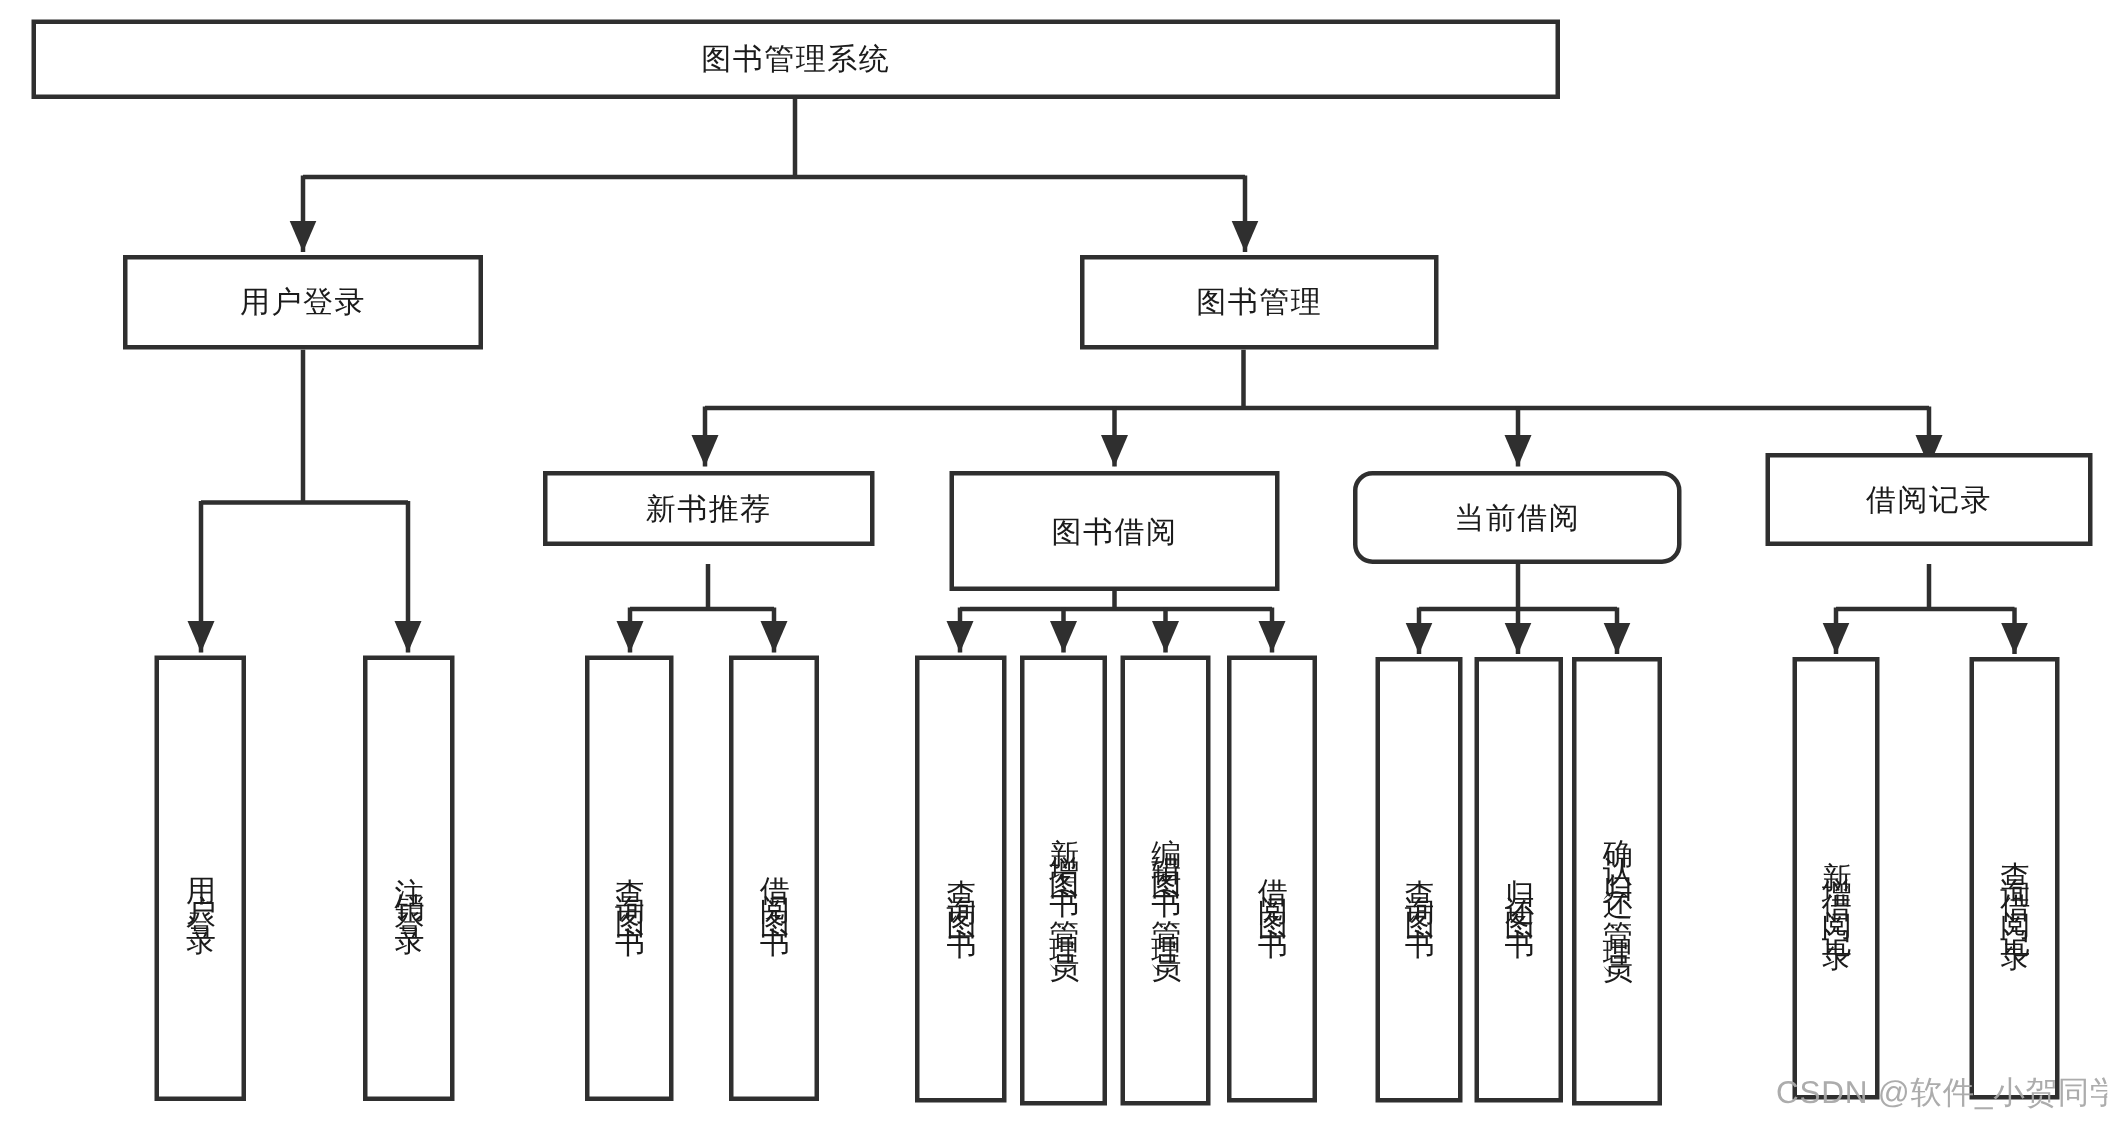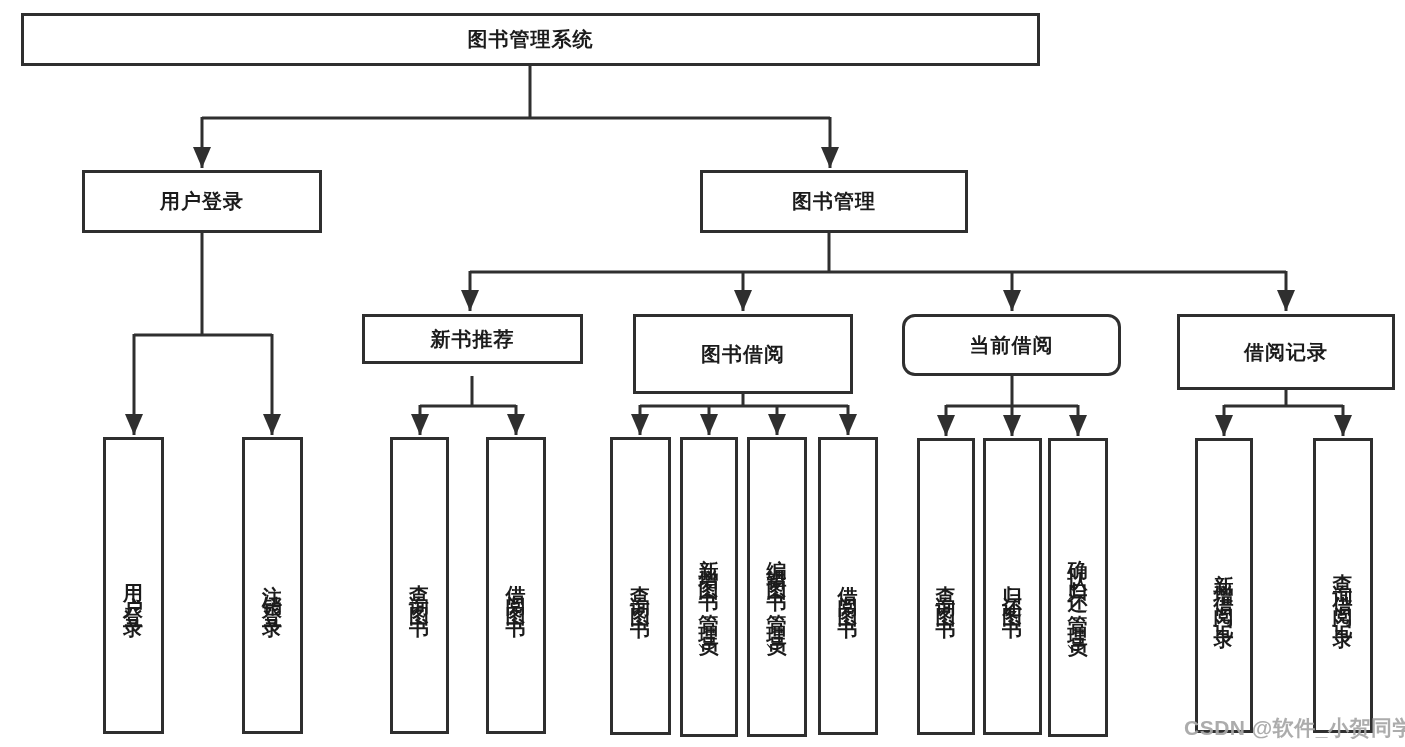--- a/index.html
+++ b/index.html
@@ -6,21 +6,20 @@
     margin: 0; padding: 0;
     background: #ffffff;
     font-family: "Liberation Sans", "DejaVu Sans", sans-serif;
   }
   .canvas {
     position: relative;
     width: 1405px;
     height: 747px;
     background: #ffffff;
     overflow: hidden;
-    font-weight: bold;
   }
   .connectors {
     position: absolute;
     left: 0; top: 0;
     width: 1405px; height: 747px;
   }
   .box {
     position: absolute;
     box-sizing: border-box;
     border: 3px solid #2f2f2f;
@@ -98,34 +97,34 @@
     <line x1="1343" y1="405" x2="1343" y2="436" marker-end="url(#ah)"></line>
   </svg>
 
   <div class="box" style="left:21px; top:13px; width:1019px; height:53px;">
     <span class="hlabel">图书管理系统</span>
   </div>
 
   <div class="box" style="left:82px; top:170px; width:240px; height:63px;">
     <span class="hlabel">用户登录</span>
   </div>
-  <div class="box" style="left:700px; top:170px; width:268px; height:63px;">
+  <div class="box" style="left:720px; top:170px; width:239px; height:63px;">
     <span class="hlabel">图书管理</span>
   </div>
 
   <div class="box" style="left:362px; top:314px; width:221px; height:50px;">
     <span class="hlabel">新书推荐</span>
   </div>
   <div class="box" style="left:633px; top:314px; width:220px; height:80px;">
     <span class="hlabel">图书借阅</span>
   </div>
   <div class="box" style="left:902px; top:314px; width:219px; height:62px;border-radius:13px;">
     <span class="hlabel">当前借阅</span>
   </div>
-  <div class="box" style="left:1177px; top:314px; width:218px; height:76px;">
+  <div class="box" style="left:1177px; top:302px; width:218px; height:62px;">
     <span class="hlabel">借阅记录</span>
   </div>
 
   <div class="box leaf" style="left:103px; top:437px; width:61px; height:297px;">
     <span>用户登录</span>
   </div>
   <div class="box leaf" style="left:242px; top:437px; width:61px; height:297px;">
     <span>注销登录</span>
   </div>
 

